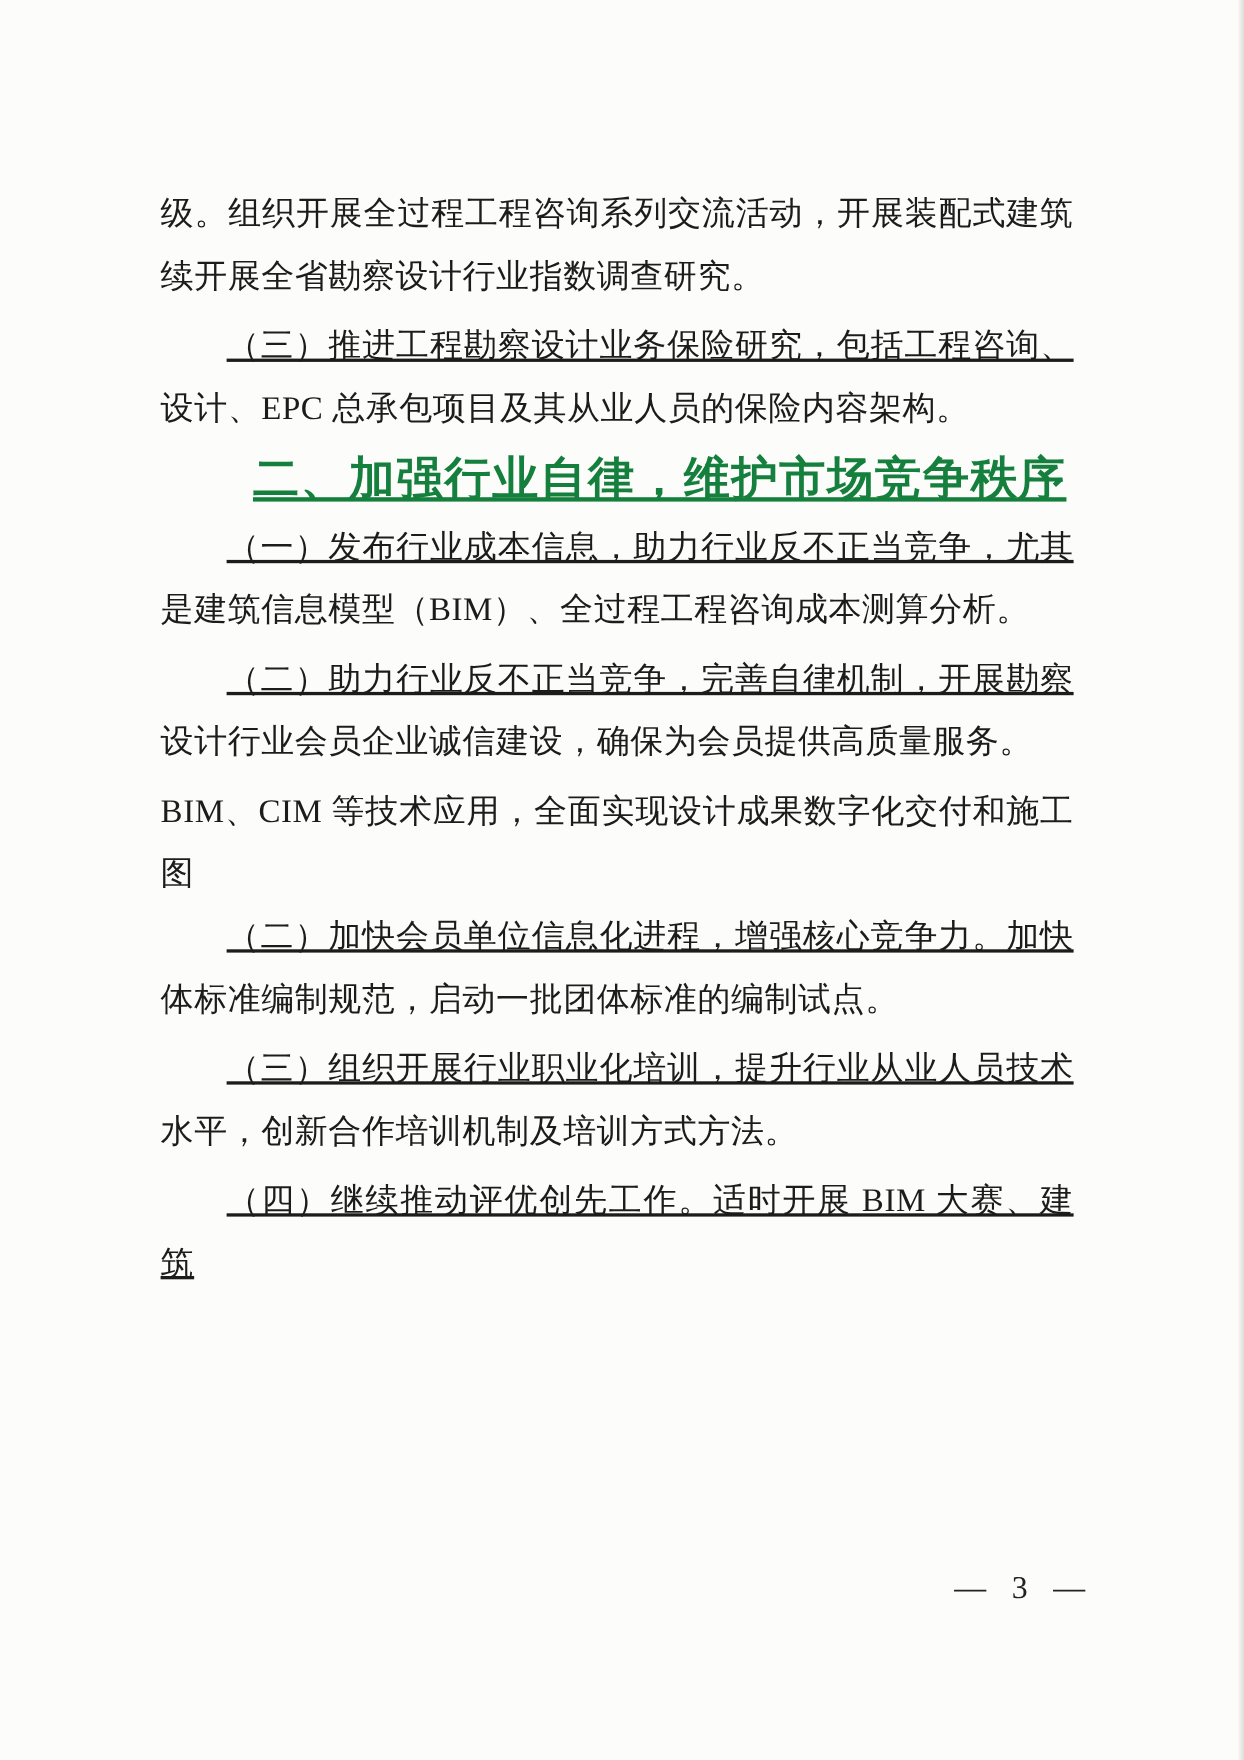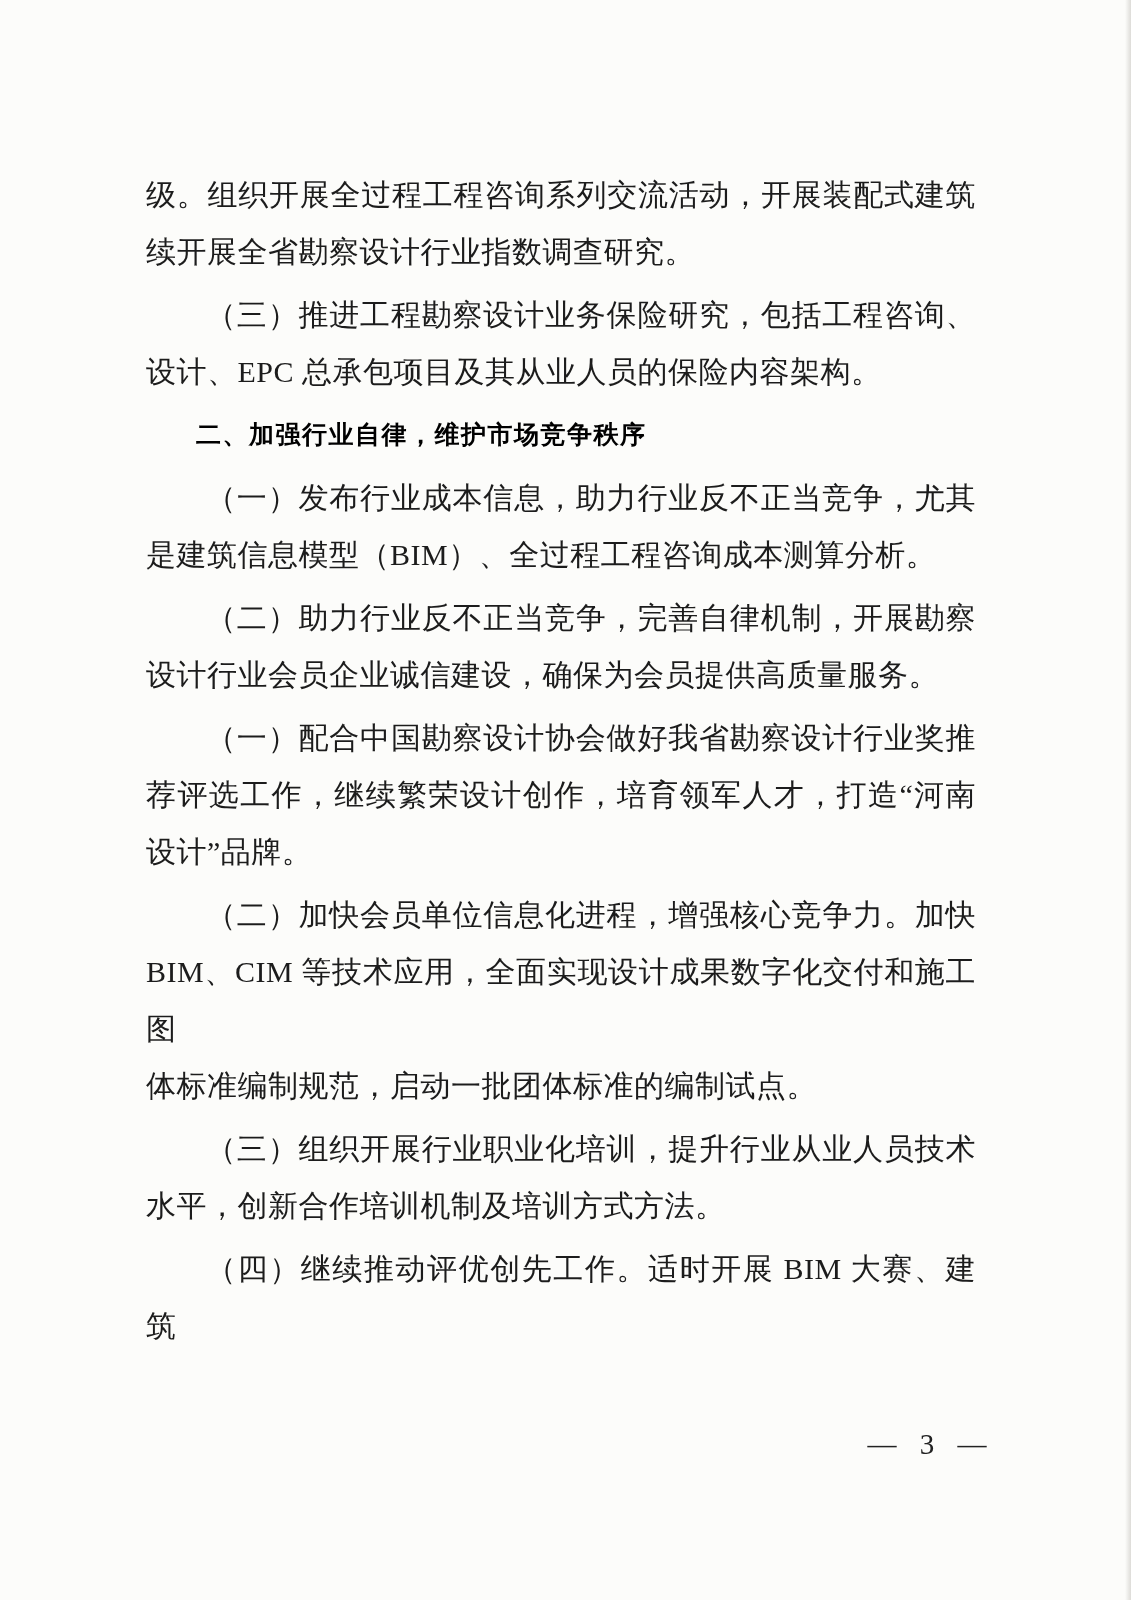--- a/index.html
+++ b/index.html
@@ -35,27 +35,27 @@
   .line {
     font-size: 30px;
     line-height: 57px;
     letter-spacing: 0.5px;
     text-align: left;
   }
   .line.just {
     text-align: justify;
     text-align-last: justify;
   }
-  .line.indent { text-indent: 2em; }
+  .line.indent { text-indent: 2em; text-decoration: underline; }
   .block.heading .line {
     font-family: "Liberation Sans", "DejaVu Sans", sans-serif;
     font-weight: 700;
-    font-size: 25px;
+    font-size: 42px;
     letter-spacing: 1.5px;
-    color: #000000;
+    color: #15803d;
   }
   .page-number {
     position: absolute;
     left: 856px;
     top: 1424px;
     width: 150px;
     font-size: 29px;
     line-height: 40px;
     text-align: center;
     letter-spacing: 8px;
@@ -81,27 +81,22 @@
       </div>
       <div class="block body">
         <div class="line just indent">（一）发布行业成本信息，助力行业反不正当竞争，尤其</div>
         <div class="line">是建筑信息模型（BIM）、全过程工程咨询成本测算分析。</div>
       </div>
       <div class="block body">
         <div class="line just indent">（二）助力行业反不正当竞争，完善自律机制，开展勘察</div>
         <div class="line">设计行业会员企业诚信建设，确保为会员提供高质量服务。</div>
       </div>
       <div class="block body">
-        <div class="line just indent">（一）配合中国勘察设计协会做好我省勘察设计行业奖推</div>
-        <div class="line just">荐评选工作，继续繁荣设计创作，培育领军人才，打造“河南</div>
-        <div class="line">设计”品牌。</div>
-      </div>
-      <div class="block body">
+        <div class="line just">BIM、CIM 等技术应用，全面实现设计成果数字化交付和施工图</div>
         <div class="line just indent">（二）加快会员单位信息化进程，增强核心竞争力。加快</div>
-        <div class="line just">BIM、CIM 等技术应用，全面实现设计成果数字化交付和施工图</div>
         <div class="line">体标准编制规范，启动一批团体标准的编制试点。</div>
       </div>
       <div class="block body">
         <div class="line just indent">（三）组织开展行业职业化培训，提升行业从业人员技术</div>
         <div class="line">水平，创新合作培训机制及培训方式方法。</div>
       </div>
       <div class="block body">
         <div class="line just indent">（四）继续推动评优创先工作。适时开展 BIM 大赛、建筑</div>
       </div>
     </div>

